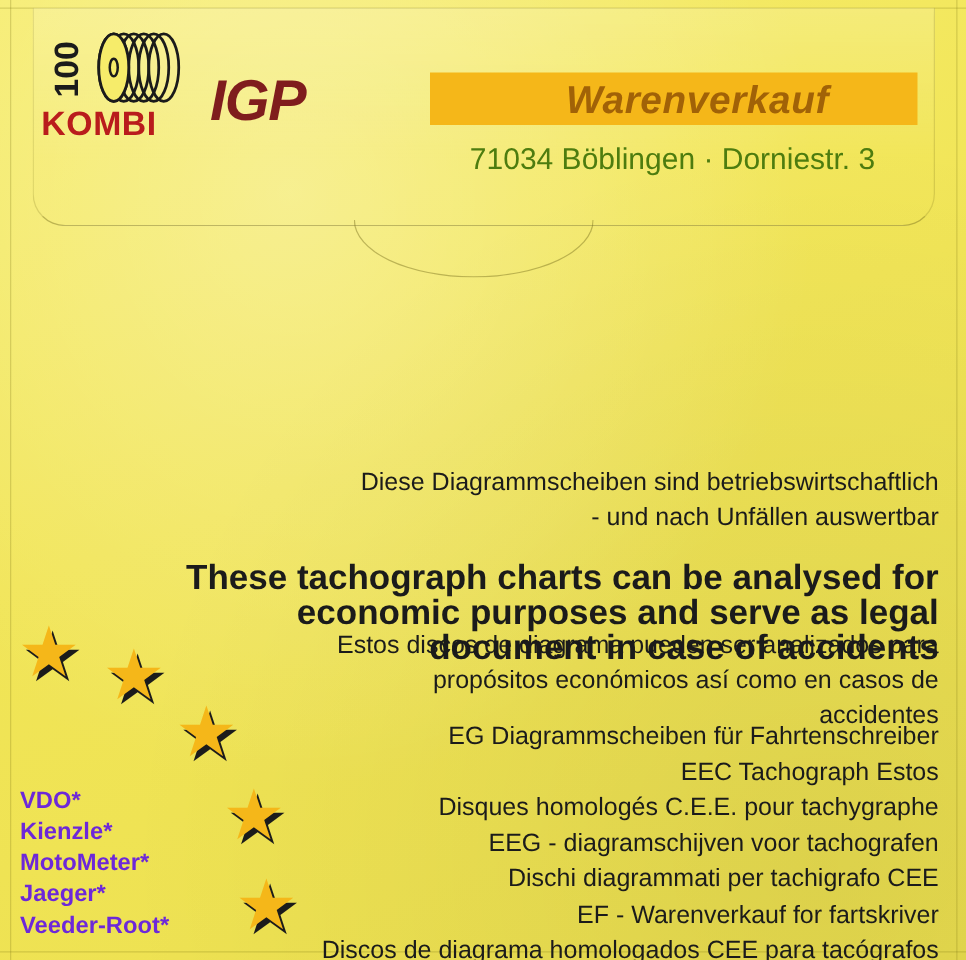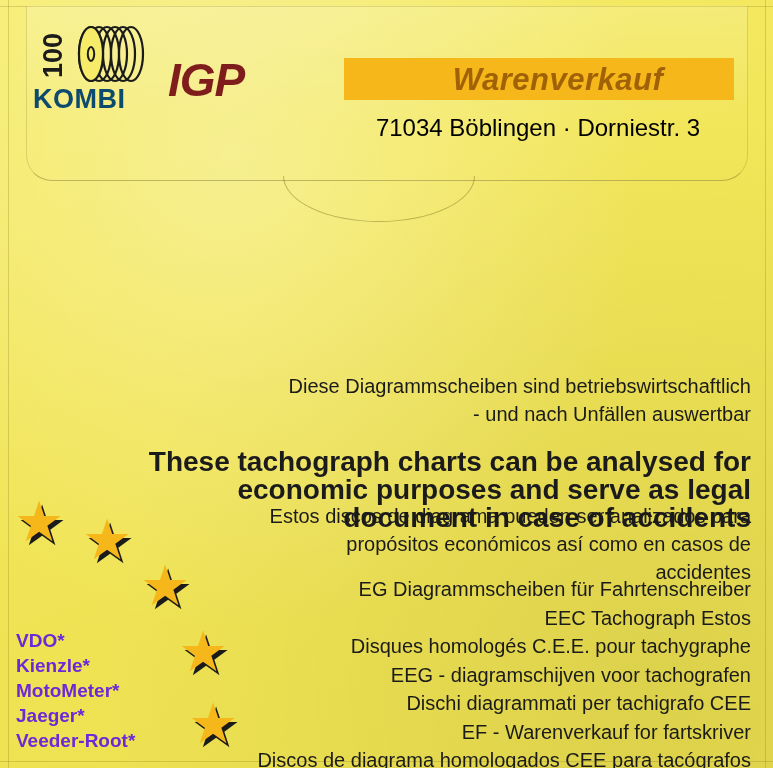--- a/index.html
+++ b/index.html
@@ -94,21 +94,21 @@
     top: 2px;
     width: 78px;
     height: 60px;
   }
   #kombi-word {
     position: absolute;
     left: 0px;
     top: 62px;
     font-size: 27px;
     font-weight: bold;
-    color: #0c4a6e;
+    color: #b91c1c;
     letter-spacing: 0.5px;
   }
 
   
   #igp-logo {
     position: absolute;
     left: 168px;
     top: 56px;
     width: 126px;
     height: 50px;
@@ -155,21 +155,21 @@
     color: #a16207;
     letter-spacing: 0.5px;
   }
   #address-line {
     position: absolute;
     left: 336px;
     top: 114px;
     width: 404px;
     text-align: center;
     font-size: 24px;
-    color: #000000;
+    color: #4d7c0f;
   }
 
   
   .para {
     position: absolute;
     right: 22px;
     text-align: right;
     color: #1b1b1b;
     line-height: 28px;
   }

